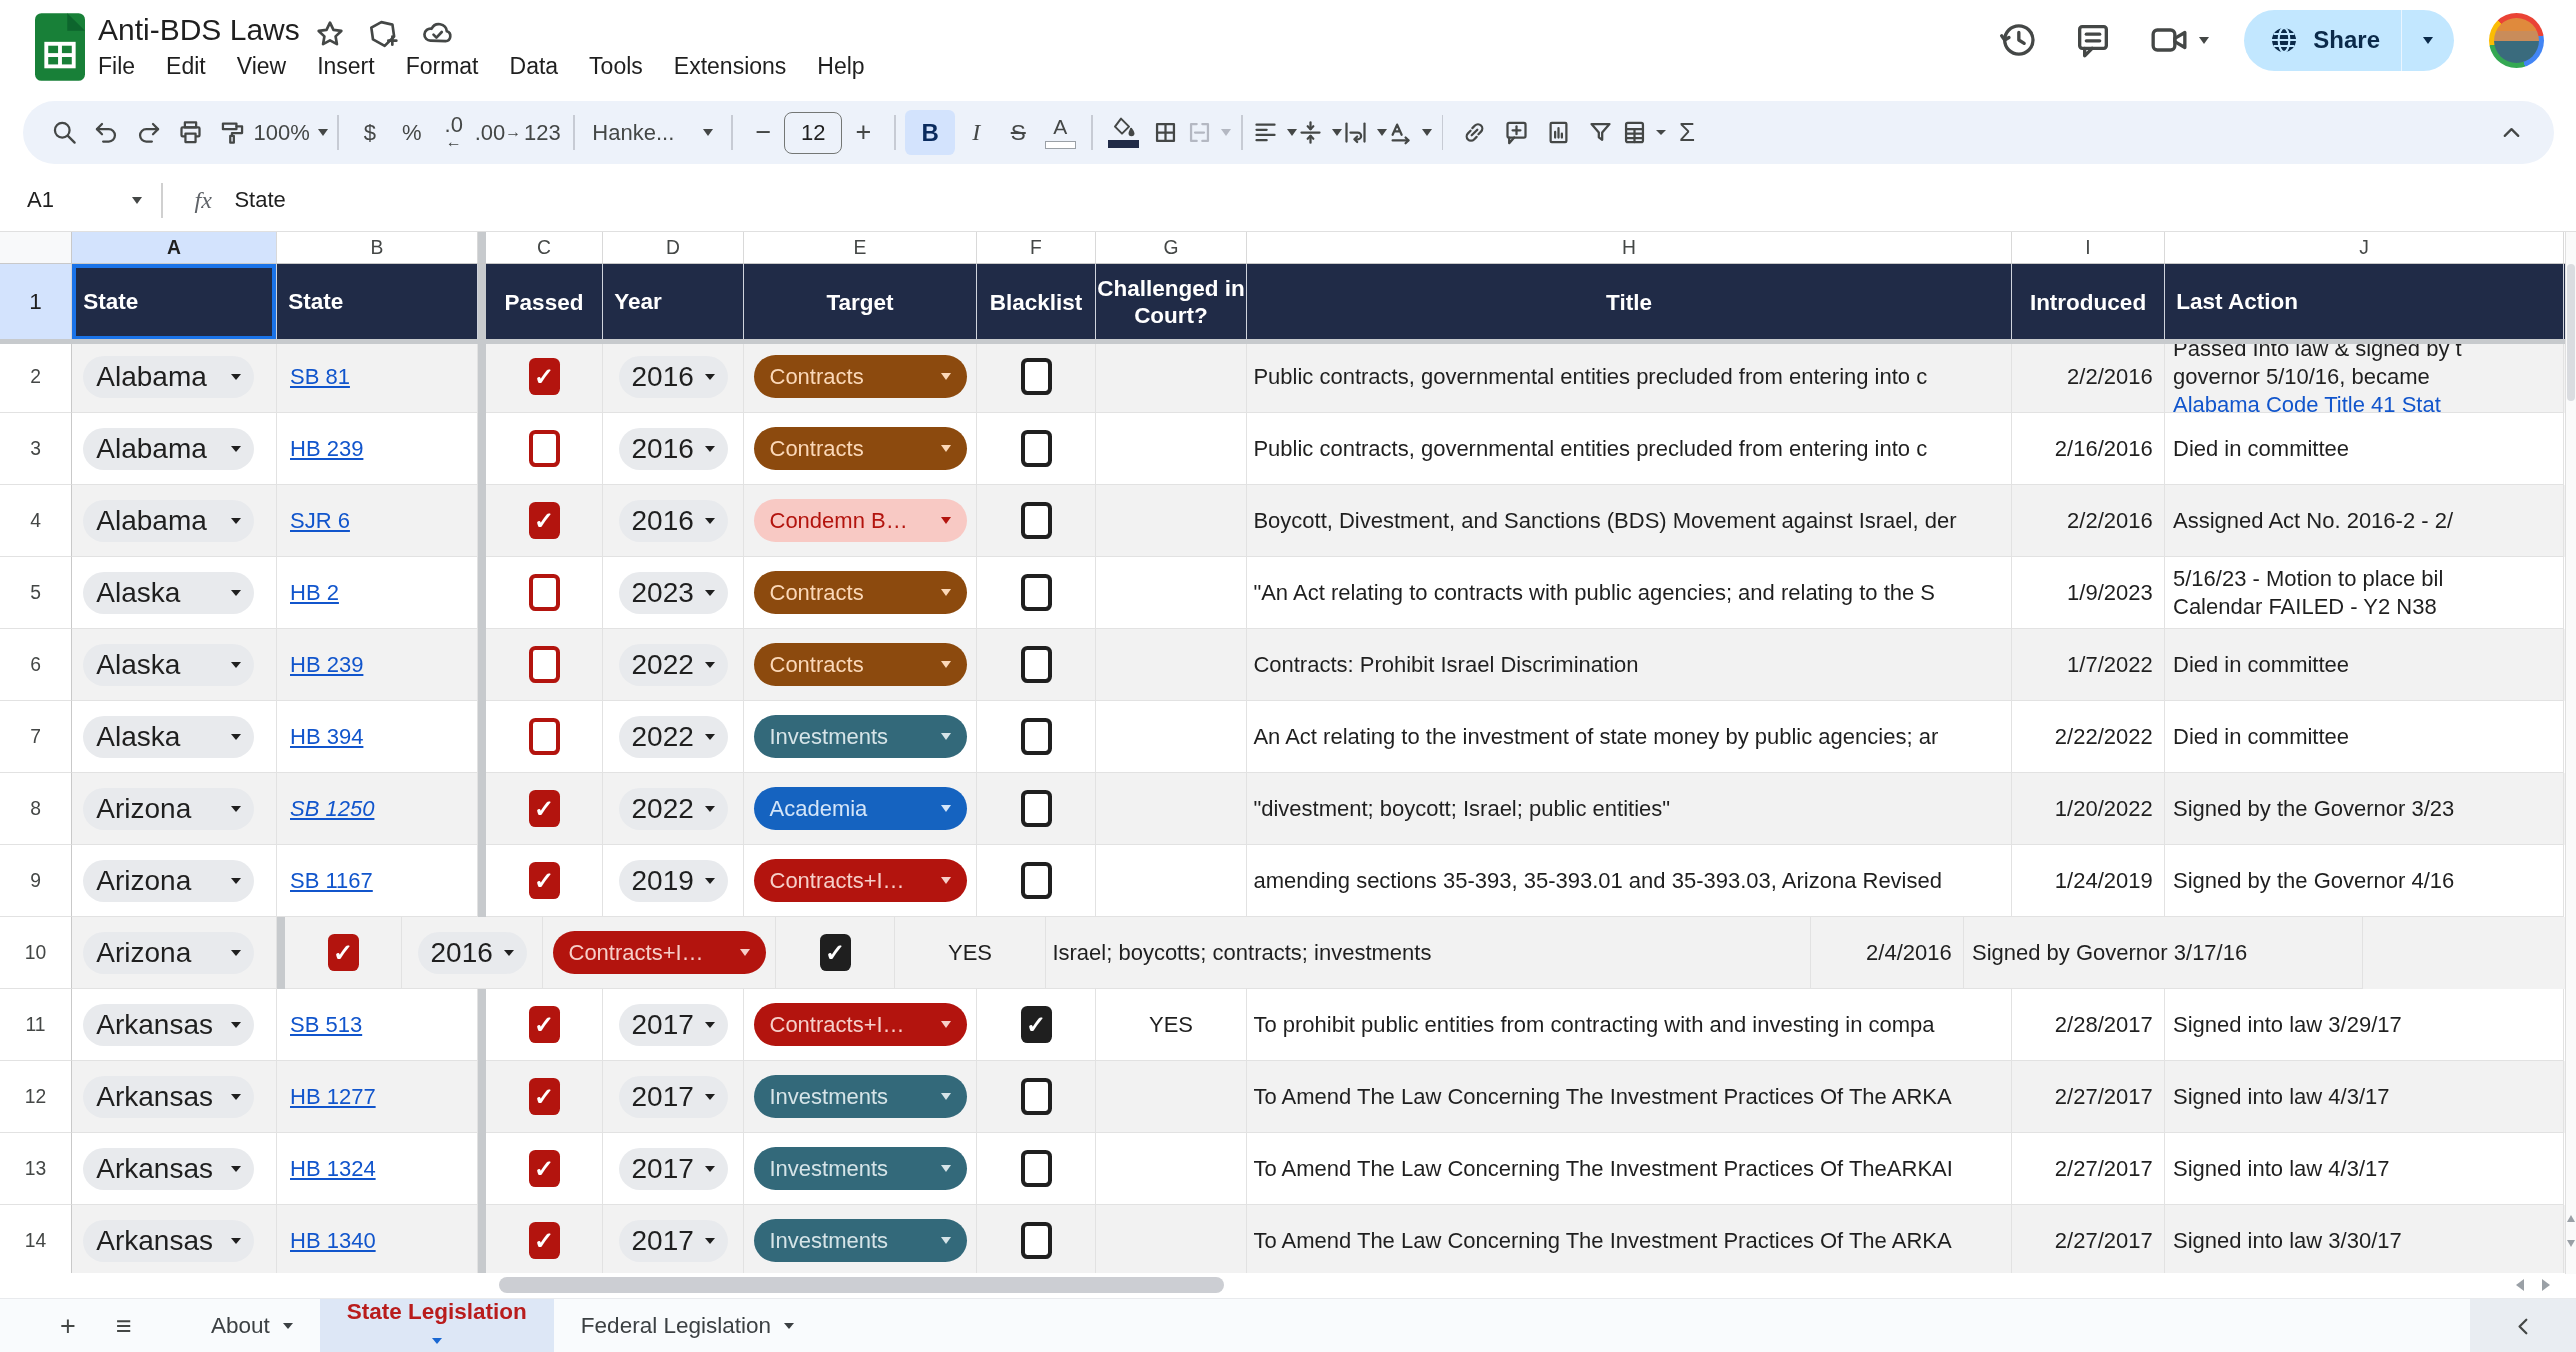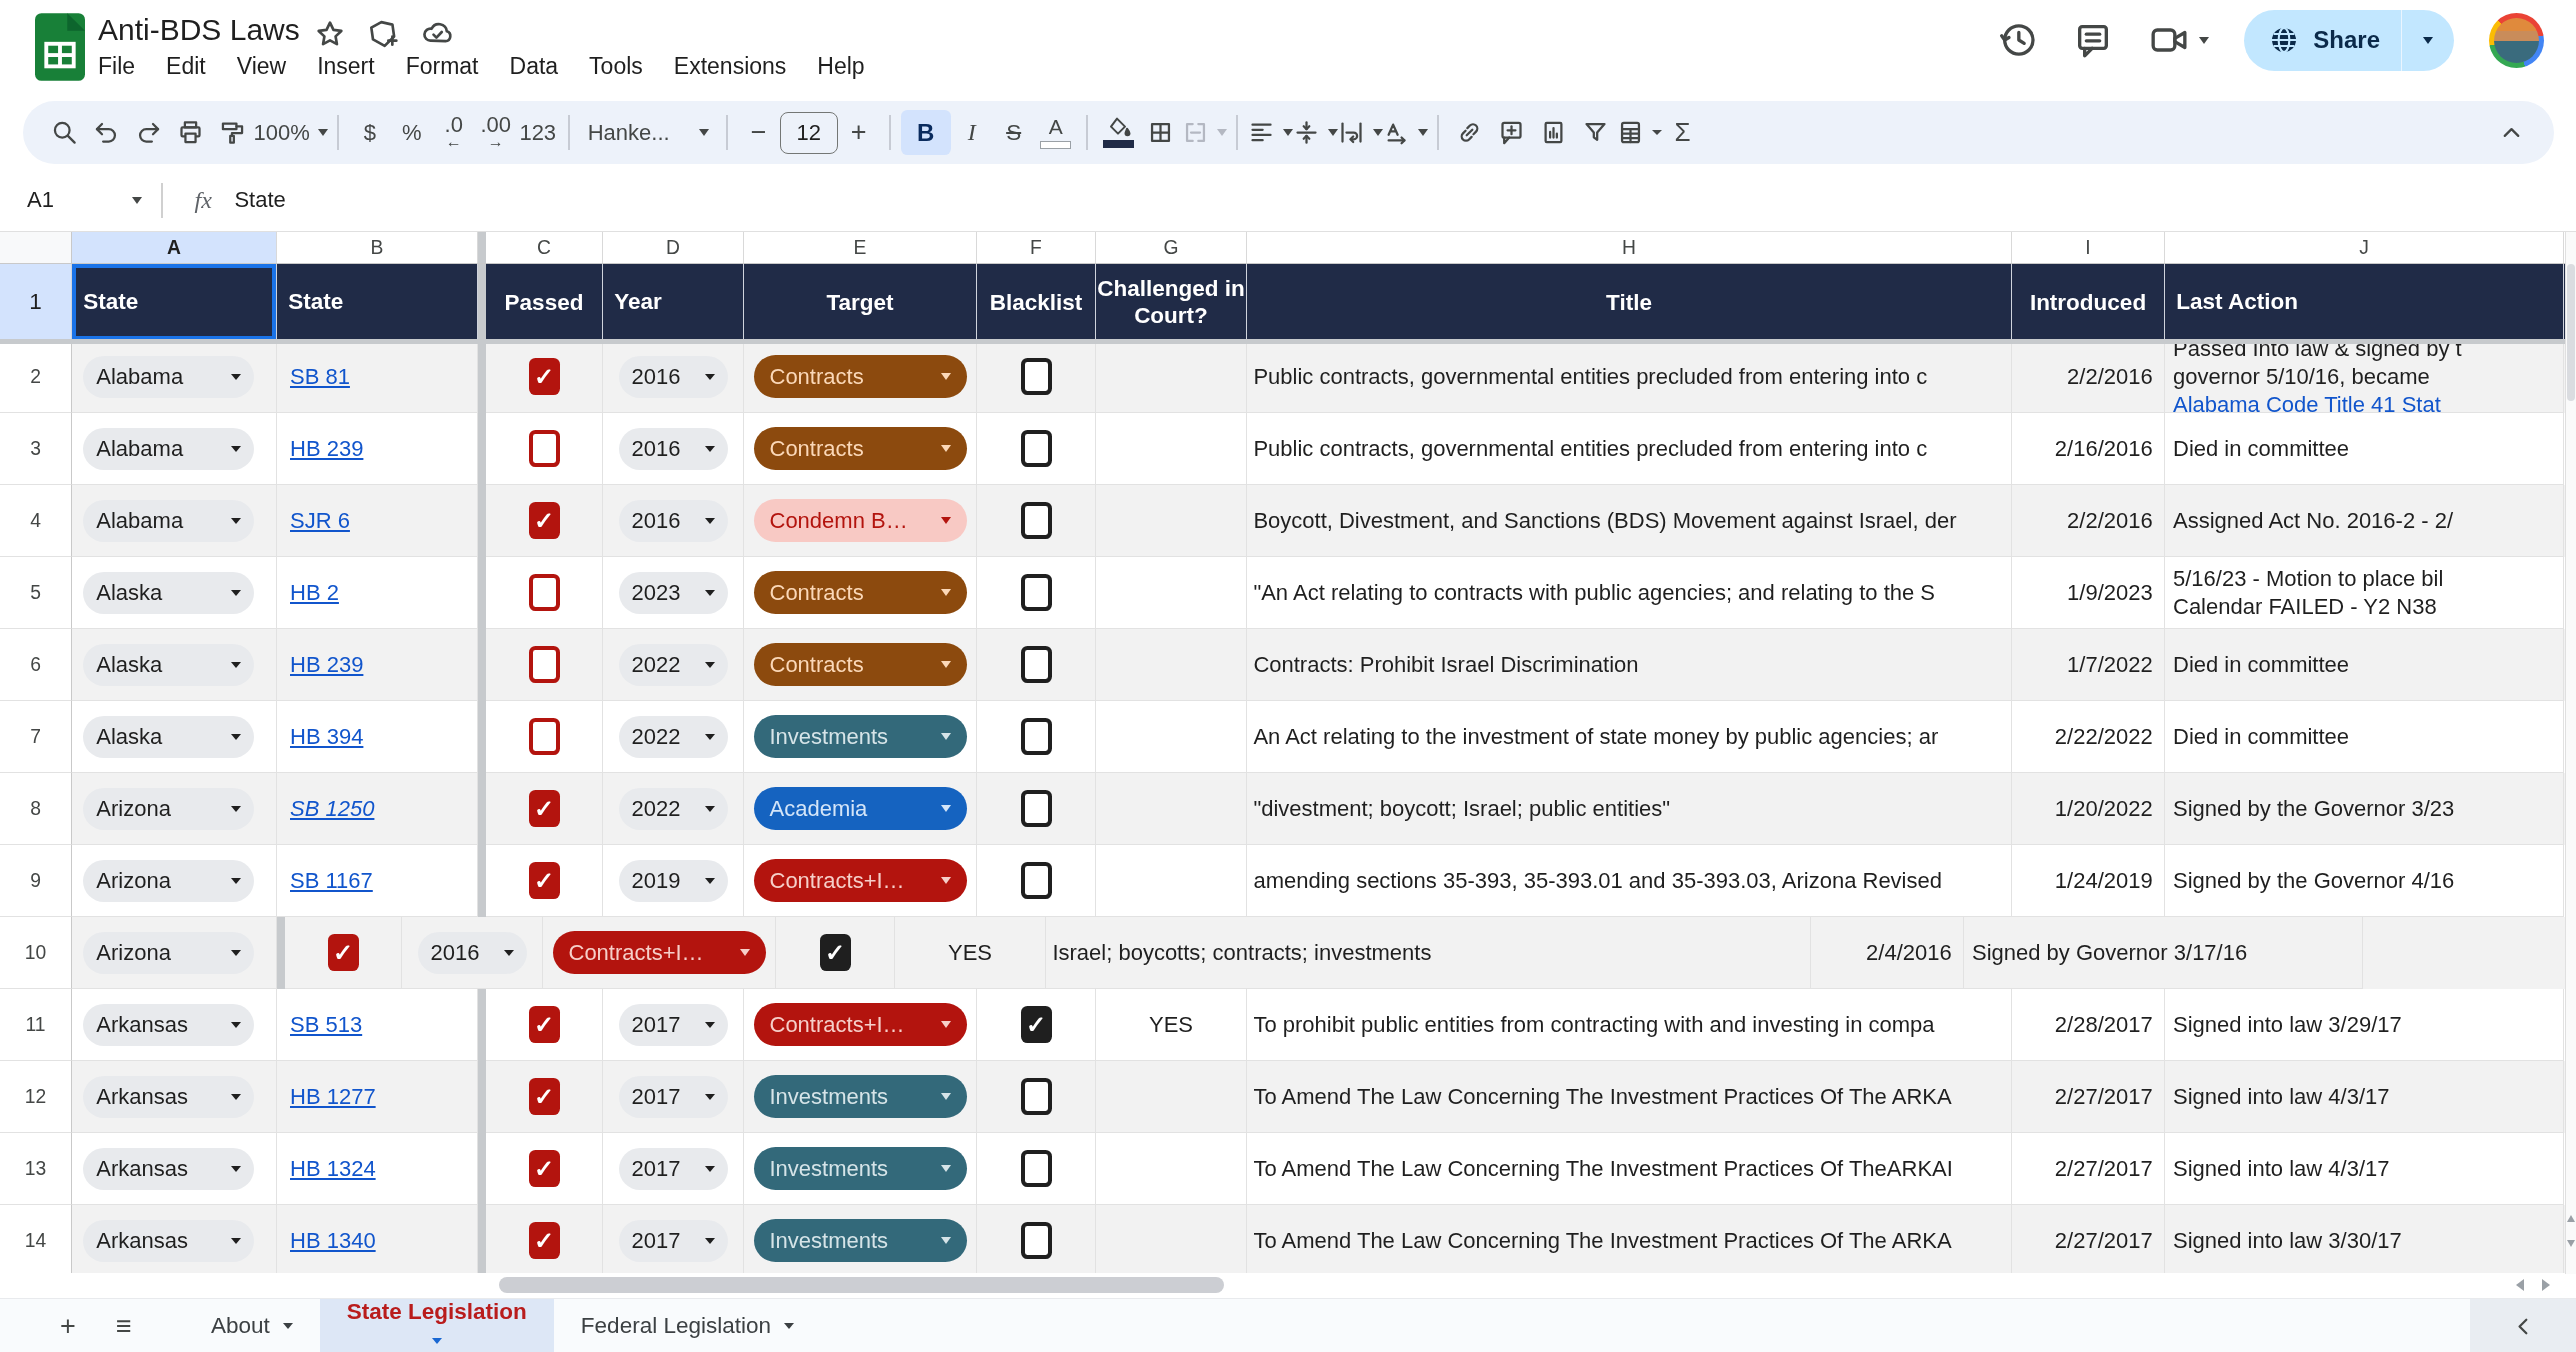--- a/index.html
+++ b/index.html
@@ -73,21 +73,21 @@
   .row .gutter { background:#fff; justify-content:center; font-size:19.3px; color:#444746;
     border-right:1.6px solid #c9c9c9; }
   .header-row { height:77px; background:#202b47; }
   .header-row .cell { color:#fff; font-weight:bold; font-size:22.5px; border-right:1.6px solid #cfd3dc; border-bottom:1.6px solid #9aa0a6; }
   .header-row .gutter { background:#d3e3fd; color:#1f1f1f; font-weight:normal; }
   .hcell-left { padding-left:11.3px; } .hcell-center { justify-content:center; text-align:center; line-height:27px; }
   .a1-selected { box-shadow:inset 0 0 0 4px #1a73e8; }
   .freeze-row { position:absolute; left:0; top:339px; width:2565px; height:4.8px; background:#c7cacd; z-index:4; }
 
   .pill { background:#e8eaed; border-radius:21px; height:42px; display:flex; align-items:center;
-    justify-content:space-between; padding:0 13px; font-size:22px; color:#1f1f1f; cursor:pointer; }
+    justify-content:space-between; padding:0 13px; font-size:28px; color:#1f1f1f; cursor:pointer; }
   .state-pill { width:171px; margin-left:11.3px; }
   .year-pill { width:109px; margin:0 auto; }
   .pill .tri { border-top-width:6.4px; border-left-width:5.6px; border-right-width:5.6px; }
   .bill { color:#1155cc; text-decoration:underline; font-size:22px; margin-left:13px; cursor:pointer; }
   .cb { width:31px; height:37px; border-radius:6.4px; margin:0 auto; cursor:pointer; display:flex;
     align-items:center; justify-content:center; }
   .cb .check { color:#fff; font-size:24px; font-weight:bold; }
   .cb.red-on { background:#b3140e; } .cb.red-off { background:#fff; border:4px solid #b3140e; }
   .cb.blk-on { background:#1f1f1f; } .cb.blk-off { background:#fff; border:4px solid #1f1f1f; }
   .chip { border-radius:22px; height:43px; width:213px; margin:0 auto; display:flex; align-items:center;
@@ -251,21 +251,21 @@
       <span>100%</span>
         <span class="tri"></span>
     </span>
     <span class="sep"></span>
     <span class="tb">$</span>
     <span class="tb">%</span>
     <span class="tb" style="flex-direction:column;line-height:0.9;">
       <span>.0</span>
         <span style="font-size:16px;">←</span>
     </span>
-    <span class="tb" style="flex-direction:column;line-height:0.9;">
+    <span class="tb" style="flex-direction:row;line-height:0.9;">
       <span>.00</span>
         <span style="font-size:16px;">→</span>
     </span>
     <span class="tb">123</span>
     <span class="sep"></span>
     <span class="tb" style="min-width:137px;justify-content:space-between;padding:0 8px;">
       <span>Hanke...</span>
         <span class="tri"></span>
     </span>
     <span class="sep"></span>

